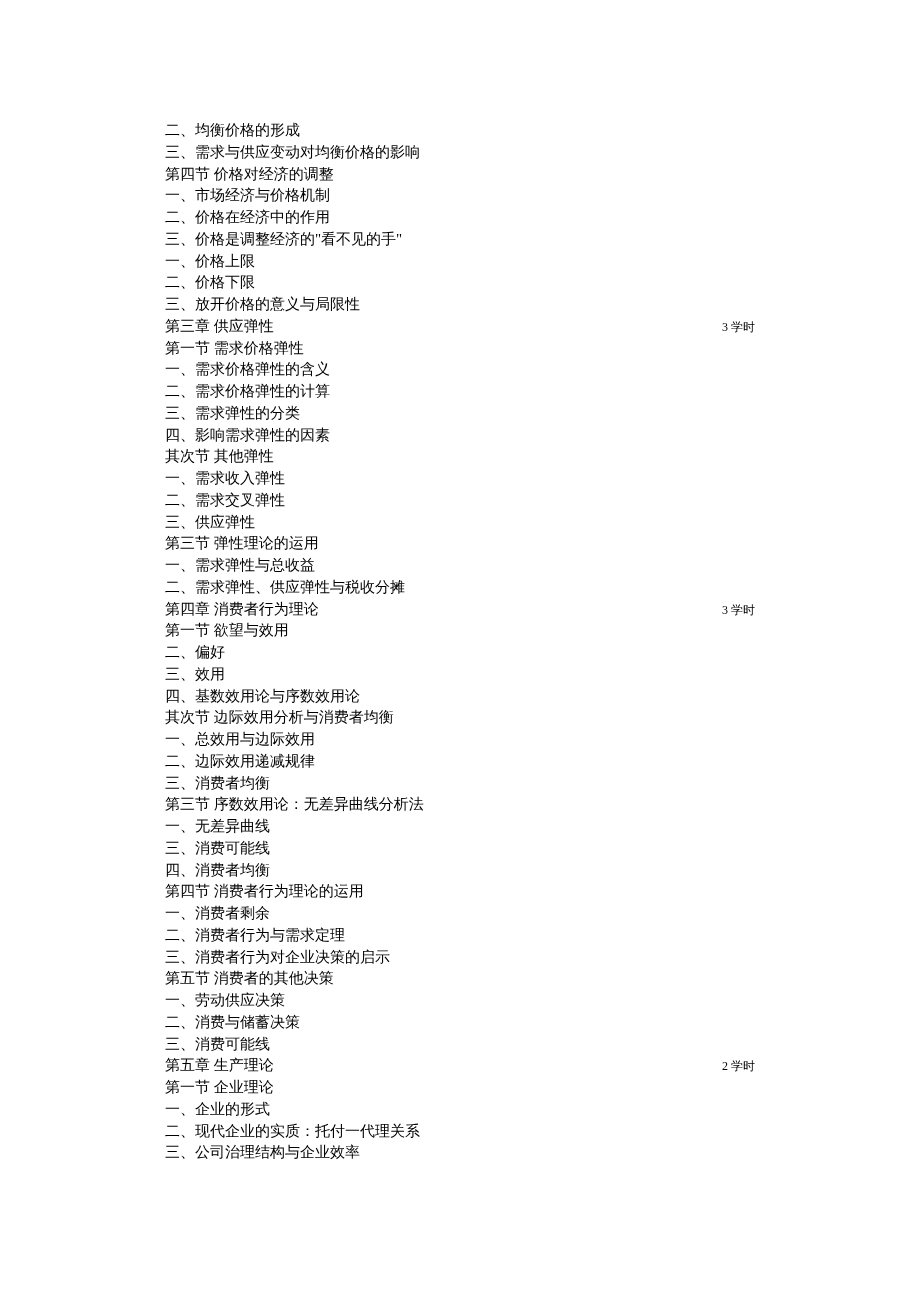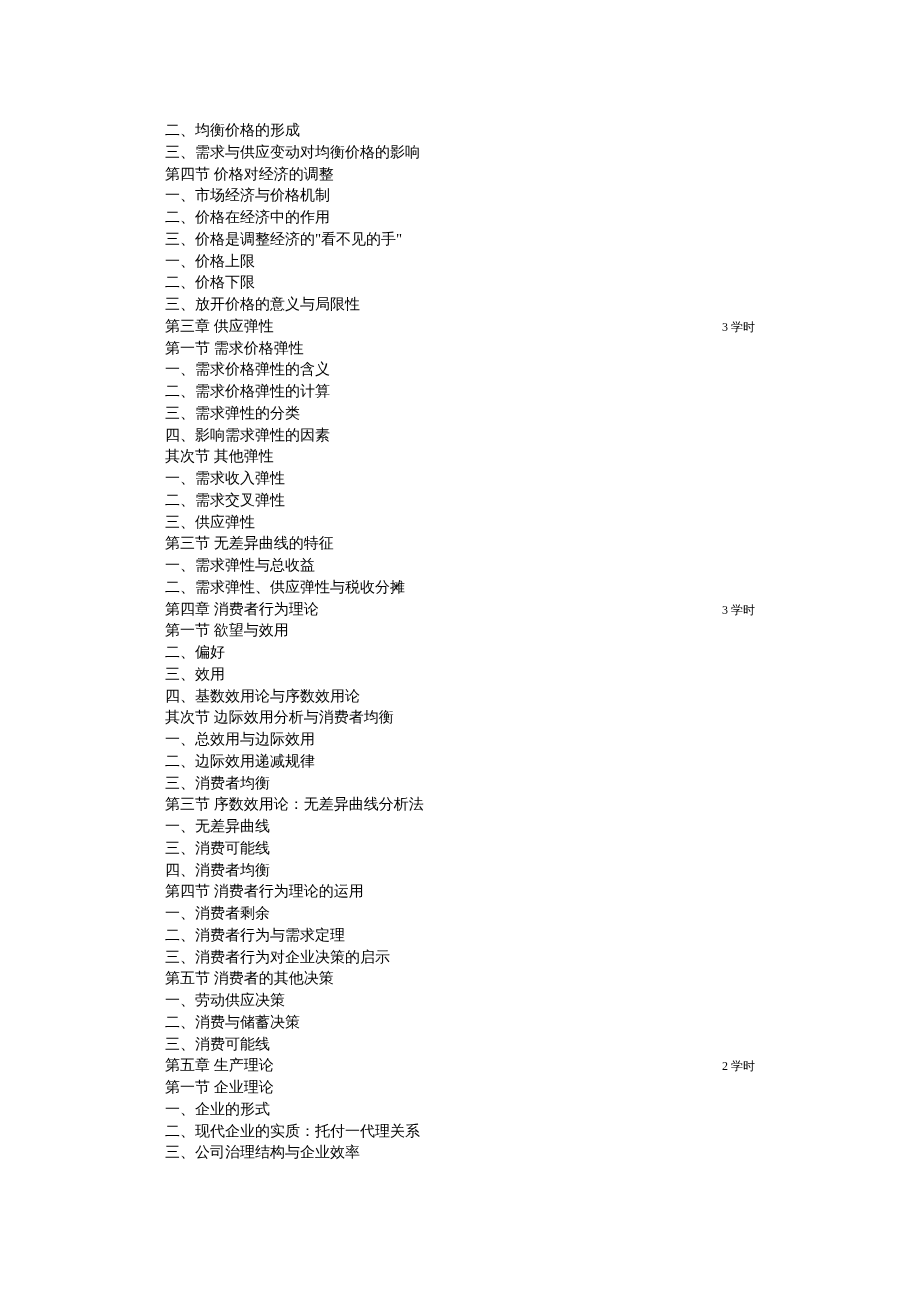--- a/index.html
+++ b/index.html
@@ -85,21 +85,21 @@
     <div class="line">
       <span class="left">一、需求收入弹性</span>
     </div>
     <div class="line">
       <span class="left">二、需求交叉弹性</span>
     </div>
     <div class="line">
       <span class="left">三、供应弹性</span>
     </div>
     <div class="line">
-      <span class="left">第三节  无差异曲线的特征</span>
+      <span class="left">第三节  弹性理论的运用</span>
     </div>
     <div class="line">
       <span class="left">一、需求弹性与总收益</span>
     </div>
     <div class="line">
       <span class="left">二、需求弹性、供应弹性与税收分摊</span>
     </div>
     <div class="line">
       <span class="left">第四章  消费者行为理论</span>
       <span class="right">3 学时</span>

